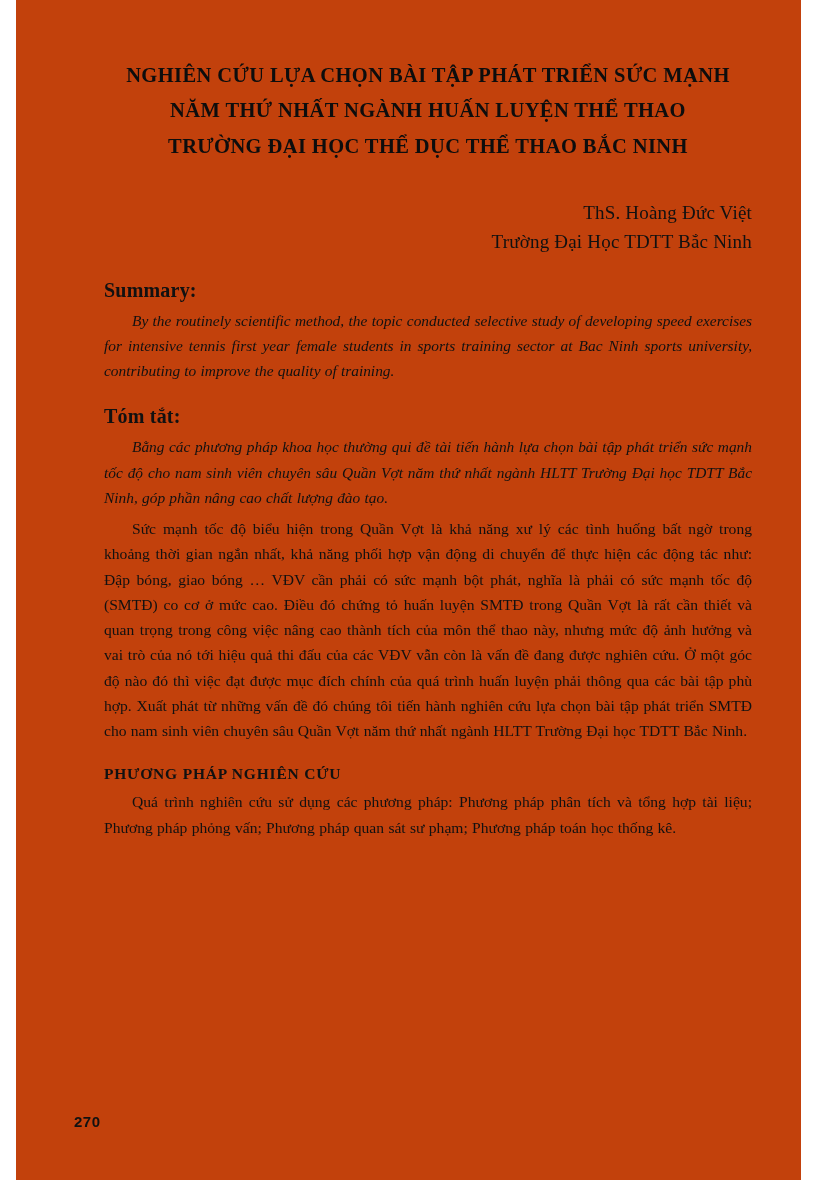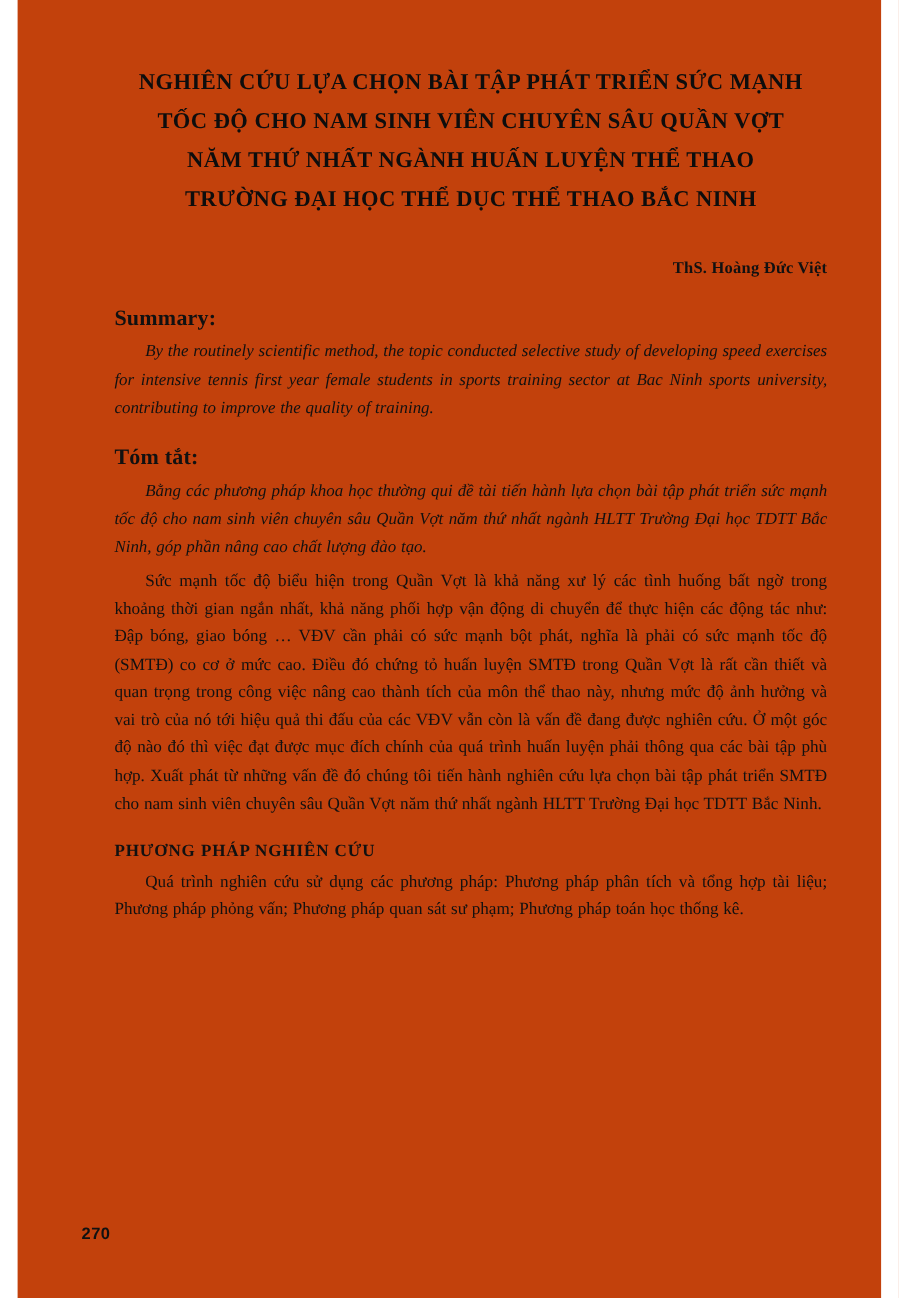--- a/index.html
+++ b/index.html
@@ -32,22 +32,22 @@
     line-height: 1.72;
     text-transform: uppercase;
     margin: 0 0 0 0;
     color: #0d0d0d;
   }
   .title .tline { display: block; white-space: nowrap; }
 
   .byline {
     margin-top: 34px;
     text-align: right;
-    font-weight: bold;
-    font-size: 15px;
+    font-weight: normal;
+    font-size: 19px;
     line-height: 1.55;
     letter-spacing: 0.2px;
   }
   .byline div { display: block; }
 
   .sec-head {
     font-weight: bold;
     font-size: 20px;
     margin-top: 22px;
     margin-bottom: 2px;
@@ -89,27 +89,27 @@
   }
 </style>
 </head>
 <body>
 
 <div class="page">
   <div class="content">
 
     <h1 class="title">
       <span class="tline">NGHIÊN CỨU LỰA CHỌN BÀI TẬP PHÁT TRIỂN SỨC MẠNH</span>
-      <span class="tline">TỐC ĐỘ CHO NAM SINH VIÊN CHUYÊN SÂU QUẦN VỢT</span>
       <span class="tline">NĂM THỨ NHẤT NGÀNH HUẤN LUYỆN THỂ THAO</span>
       <span class="tline">TRƯỜNG ĐẠI HỌC THỂ DỤC THỂ THAO BẮC NINH</span>
     </h1>
 
     <div class="byline">
       <div>ThS. Hoàng Đức Việt</div>
+      <div>Trường Đại Học TDTT Bắc Ninh</div>
     </div>
 
     <div class="sec-head">Summary:</div>
     <p class="body en">By the routinely scientific method, the topic conducted selective study of developing speed exercises for intensive tennis first year female students in sports training sector at Bac Ninh sports university, contributing to improve the quality of training.</p>
 
     <div class="sec-head">Tóm tắt:</div>
     <p class="body vn-abs">Bằng các phương pháp khoa học thường qui đề tài tiến hành lựa chọn bài tập phát triển sức mạnh tốc độ cho nam sinh viên chuyên sâu Quần Vợt năm thứ nhất ngành HLTT Trường Đại học TDTT Bắc Ninh, góp phần nâng cao chất lượng đào tạo.</p>
 
     <p class="body">Sức mạnh tốc độ biểu hiện trong Quần Vợt là khả năng xư lý các tình huống bất ngờ trong khoảng thời gian ngắn nhất, khả năng phối hợp vận động di chuyển để thực hiện các động tác như: Đập bóng, giao bóng … VĐV cần phải có sức mạnh bột phát, nghĩa là phải có sức mạnh tốc độ (SMTĐ) co cơ ở mức cao. Điều đó chứng tỏ huấn luyện SMTĐ trong Quần Vợt là rất cần thiết và quan trọng trong công việc nâng cao thành tích của môn thể thao này, nhưng mức độ ảnh hưởng và vai trò của nó tới hiệu quả thi đấu của các VĐV vẫn còn là vấn đề đang được nghiên cứu. Ở một góc độ nào đó thì việc đạt được mục đích chính của quá trình huấn luyện phải thông qua các bài tập phù hợp. Xuất phát từ những vấn đề đó chúng tôi tiến hành nghiên cứu lựa chọn bài tập phát triển SMTĐ cho nam sinh viên chuyên sâu Quần Vợt năm thứ nhất ngành HLTT Trường Đại học TDTT Bắc Ninh.</p>
 

